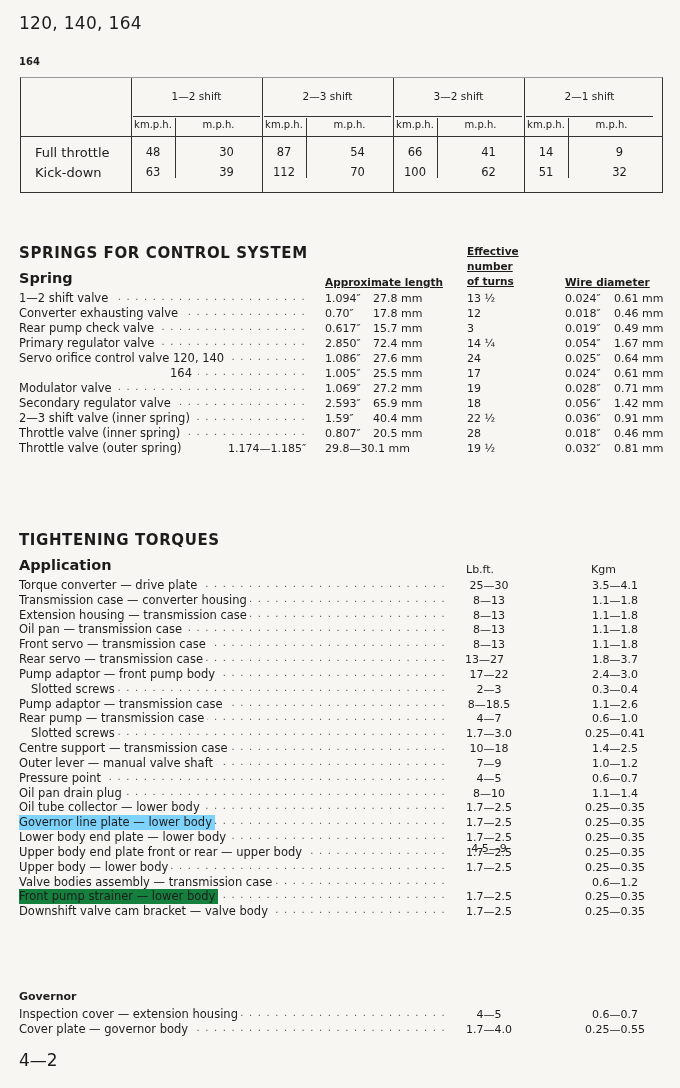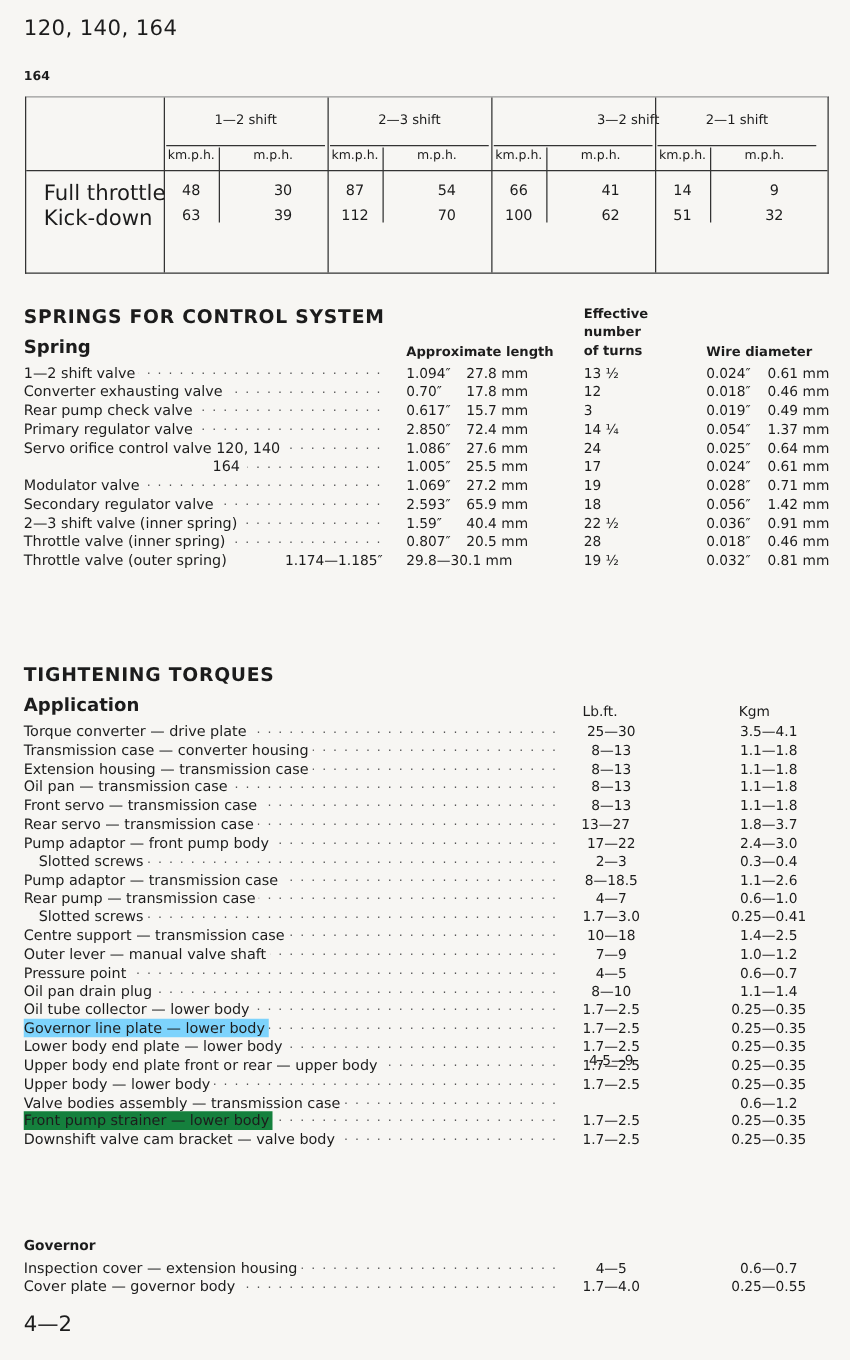--- a/index.html
+++ b/index.html
@@ -9,35 +9,35 @@
     color: #1c1c1c;
     font-family: "DejaVu Sans", sans-serif;
     position: relative;
   }
   .abs { position: absolute; }
   .page-header { left: 19px; top: 13px; font-size: 17px; letter-spacing: 0.3px; }
   .model-label { left: 19px; top: 56px; font-size: 10px; font-weight: bold; }
 
   
   .shift-table {
-    left: 20px; top: 77px; width: 643px; height: 142px;
+    left: 20px; top: 77px; width: 643px; height: 116px;
     border-left: 1px solid #333; border-right: 1px solid #333;
     border-bottom: 1.5px solid #333; border-top: 1px solid #999;
     box-sizing: border-box;
   }
   .shift-table .vline { position: absolute; top: 0; bottom: 0; width: 1px; background: #333; }
   .shift-table .hline { position: absolute; height: 1px; background: #333; }
   .shift-table .txt { position: absolute; font-size: 10.5px; text-align: center; }
   .shift-table .sub { position: absolute; font-size: 10px; text-align: center; }
-  .shift-table .rowlabel { position: absolute; font-size: 17px; left: 14px; }
+  .shift-table .rowlabel { position: absolute; font-size: 13px; left: 14px; }
   .shift-table .val { position: absolute; font-size: 11.5px; text-align: center; width: 40px; }
 
   h2.section { margin: 0; font-size: 15px; font-weight: bold; letter-spacing: 0.6px; }
   .subhead { font-size: 14.5px; font-weight: bold; }
-  .colhead { font-size: 10.5px; font-weight: bold; line-height: 15px; }
+  .colhead { font-size: 10.5px; font-weight: bold; line-height: 15px; text-decoration: underline; }
 
   .row { position: absolute; left: 19px; height: 15px; font-size: 11.5px; line-height: 15px; white-space: nowrap; }
   .leader { position: absolute; overflow: hidden; white-space: nowrap; color: #555; font-size: 10px; letter-spacing: 1.2px; }
   .cell { position: absolute; font-size: 11px; line-height: 15px; white-space: nowrap; }
   .page-num { left: 19px; top: 1050px; font-size: 17px; }
 </style>
 </head>
 <body>
 
 <div class="abs page-header">120, 140, 164</div>
@@ -58,21 +58,21 @@
     <div class="txt" style="left:241px; width:131px; top:12px;">2—3 shift</div>
     <div class="hline" style="left:243px; width:127px; top:38px;"></div>
     <div style="position:absolute; left:285px; top:40px; height:60px; width:1px; background:#333;"></div>
     <div class="sub" style="left:241px; width:44px; top:41px;">km.p.h.</div>
     <div class="sub" style="left:285px; width:87px; top:41px;">m.p.h.</div>
     <div class="val" style="left:243px; top:67px;">87</div>
     <div class="val" style="left:316.5px; top:67px;">54</div>
     <div class="val" style="left:243px; top:87px;">112</div>
     <div class="val" style="left:316.5px; top:87px;">70</div>
     <div class="vline" style="left:372px;"></div>
-    <div class="txt" style="left:372px; width:131px; top:12px;padding-left:44px;">3—2 shift</div>
+    <div class="txt" style="left:372px; width:131px; top:12px;">3—2 shift</div>
     <div class="hline" style="left:374px; width:127px; top:38px;"></div>
     <div style="position:absolute; left:416px; top:40px; height:60px; width:1px; background:#333;"></div>
     <div class="sub" style="left:372px; width:44px; top:41px;">km.p.h.</div>
     <div class="sub" style="left:416px; width:87px; top:41px;">m.p.h.</div>
     <div class="val" style="left:374px; top:67px;">66</div>
     <div class="val" style="left:447.5px; top:67px;">41</div>
     <div class="val" style="left:374px; top:87px;">100</div>
     <div class="val" style="left:447.5px; top:87px;">62</div>
     <div class="vline" style="left:503px;"></div>
     <div class="txt" style="left:503px; width:131px; top:12px;">2—1 shift</div>
@@ -119,21 +119,21 @@
     <div class="cell" style="left:373px; top:321px;">15.7 mm</div>
     <div class="cell" style="left:467px; top:321px;">3</div>
     <div class="cell" style="left:565px; top:321px;">0.019″</div>
     <div class="cell" style="left:614px; top:321px;">0.49 mm</div>
     <div class="row" style="left: 19px; top: 336px; background: rgb(247, 246, 243); z-index: 2; padding-right: 3px;">Primary regulator valve</div>
     <div class="leader" style="left:19px; top:336px; width:287px; text-align:right; direction:rtl;">. . . . . . . . . . . . . . . . . . . . . . . . . . . . . . . . . . . . . . . . . . . . . . . . . . . . . . . . . . . . . . . . . . . . . . . . . . . . . . . . </div>
     <div class="cell" style="left:325px; top:336px;">2.850″</div>
     <div class="cell" style="left:373px; top:336px;">72.4 mm</div>
     <div class="cell" style="left:467px; top:336px;">14 ¼</div>
     <div class="cell" style="left:565px; top:336px;">0.054″</div>
-    <div class="cell" style="left:614px; top:336px;">1.37 mm</div>
+    <div class="cell" style="left:614px; top:336px;">1.67 mm</div>
     <div class="row" style="left: 19px; top: 351px; background: rgb(247, 246, 243); z-index: 2; padding-right: 3px;">Servo orifice control valve 120, 140</div>
     <div class="leader" style="left:19px; top:351px; width:287px; text-align:right; direction:rtl;">. . . . . . . . . . . . . . . . . . . . . . . . . . . . . . . . . . . . . . . . . . . . . . . . . . . . . . . . . . . . . . . . . . . . . . . . . . . . . . . . </div>
     <div class="cell" style="left:325px; top:351px;">1.086″</div>
     <div class="cell" style="left:373px; top:351px;">27.6 mm</div>
     <div class="cell" style="left:467px; top:351px;">24</div>
     <div class="cell" style="left:565px; top:351px;">0.025″</div>
     <div class="cell" style="left:614px; top:351px;">0.64 mm</div>
     <div class="row" style="left: 170px; top: 366px; background: rgb(247, 246, 243); z-index: 2; padding-right: 3px;">164</div>
     <div class="leader" style="left:198px; top:366px; width:108px; text-align:right; direction:rtl;">. . . . . . . . . . . . . . . . . . . . . . . . . . . . . . . . . . . . . . . . . . . . . . . . . . . . . . . . . . . . . . . . . . . . . . . . . . . . . . . . </div>
     <div class="cell" style="left:325px; top:366px;">1.005″</div>

